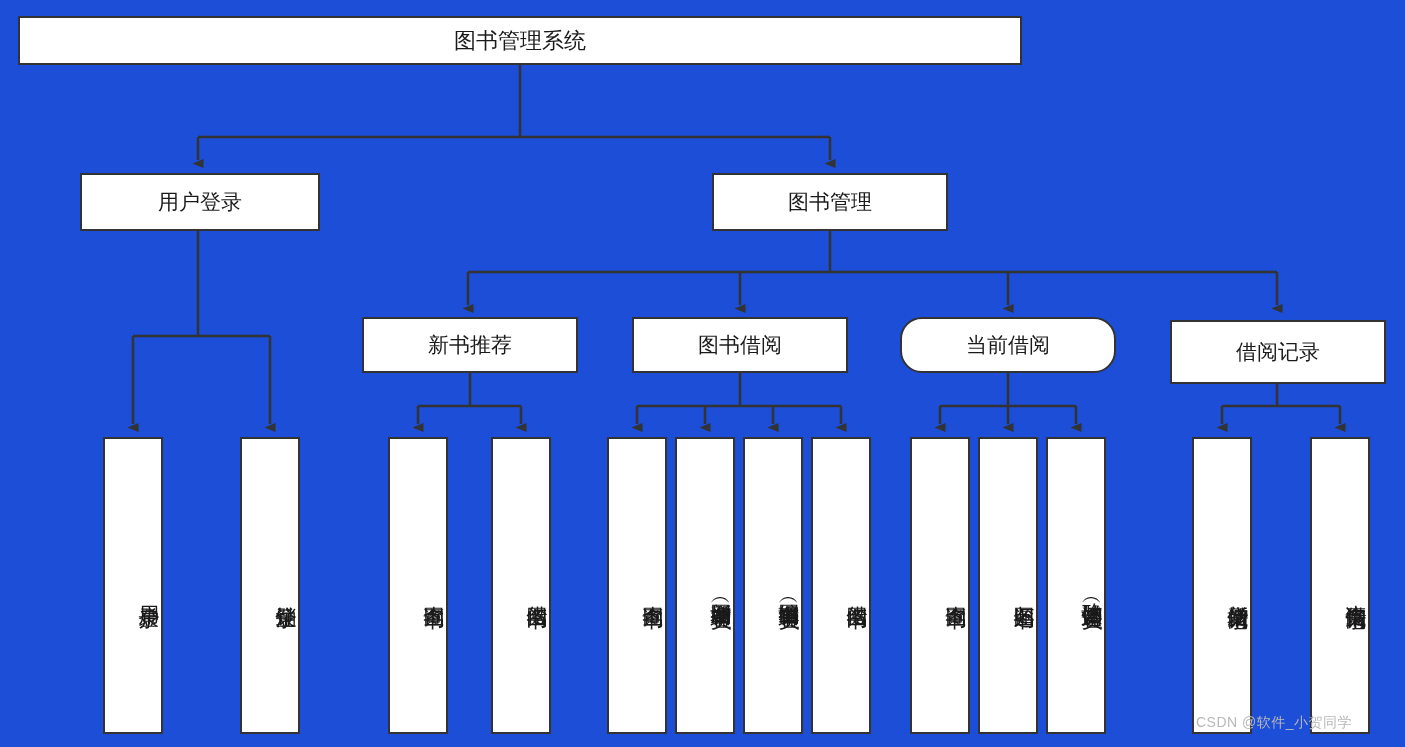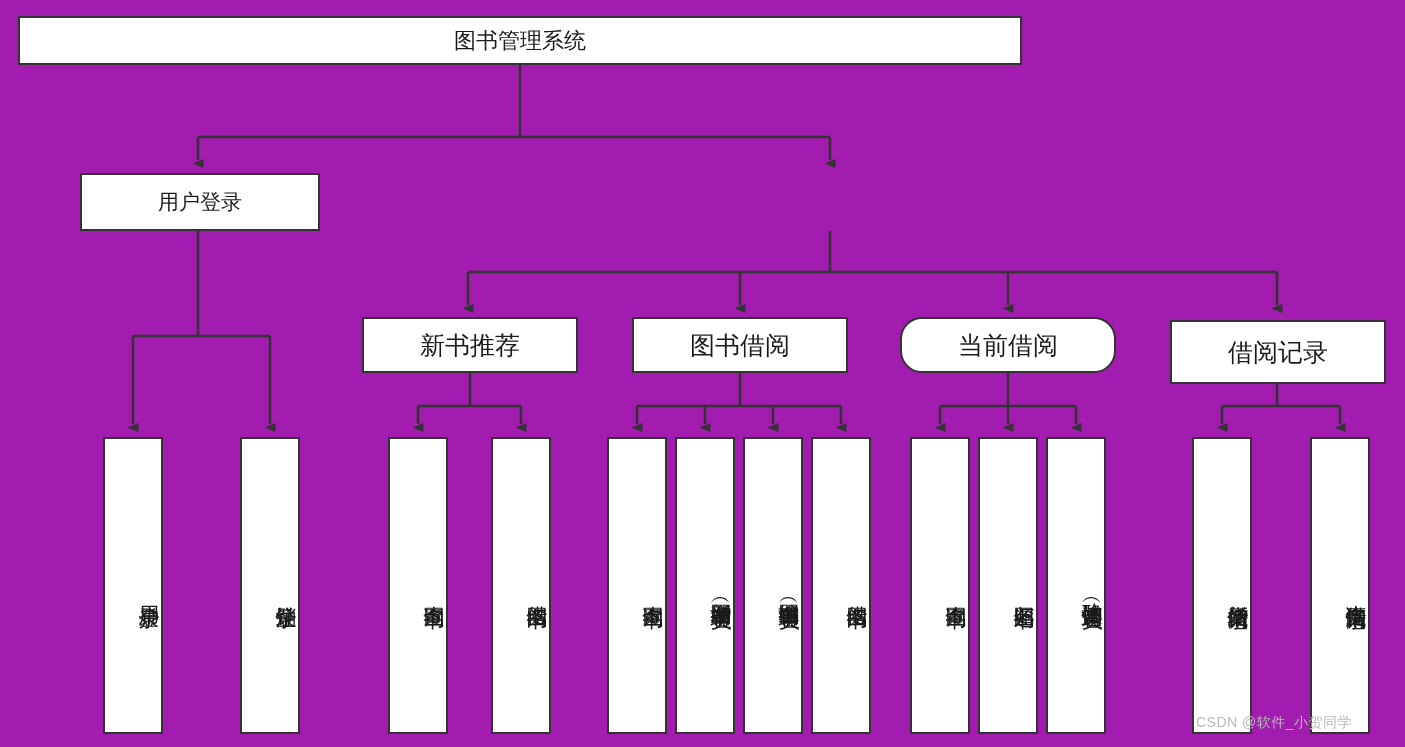--- a/index.html
+++ b/index.html
@@ -7,21 +7,21 @@
     padding: 0;
     background: #ffffff;
   }
   body {
     font-family: "Liberation Sans", "DejaVu Sans", sans-serif;
   }
   #canvas {
     position: relative;
     width: 1405px;
     height: 747px;
-    background: #a21caf;
+    background: #1d4ed8;
     overflow: hidden;
   }
   svg#wires {
     position: absolute;
     left: 0;
     top: 0;
     width: 1405px;
     height: 747px;
     pointer-events: none;
   }
@@ -37,21 +37,21 @@
     line-height: 1.15;
     text-align: center;
   }
   .node.root {
     font-size: 22px;
   }
   .node.lvl1 {
     font-size: 21px;
   }
   .node.lvl2 {
-    font-size: 25px;
+    font-size: 21px;
   }
   .node.leaf {
     font-size: 21px;
     writing-mode: vertical-rl;
     text-orientation: upright;
     letter-spacing: 1px;
     padding-top: 10px;
     align-items: flex-start;
     justify-content: center;
   }
@@ -126,20 +126,23 @@
     </g>
   </svg>
 
   <div class="node root" style="left:18px; top:16px; width:1004px; height:49px;">
     <span class="lbl">图书管理系统</span>
   </div>
 
   <div class="node lvl1" style="left:80px; top:173px; width:240px; height:58px;">
     <span class="lbl">用户登录</span>
   </div>
+  <div class="node lvl1" style="left:712px; top:173px; width:236px; height:58px;">
+    <span class="lbl">图书管理</span>
+  </div>
 
   <div class="node lvl2" style="left:362px; top:317px; width:216px; height:56px;">
     <span class="lbl">新书推荐</span>
   </div>
   <div class="node lvl2" style="left:632px; top:317px; width:216px; height:56px;">
     <span class="lbl">图书借阅</span>
   </div>
   <div class="node lvl2" style="left:900px; top:317px; width:216px; height:56px;border-radius:22px;">
     <span class="lbl">当前借阅</span>
   </div>

